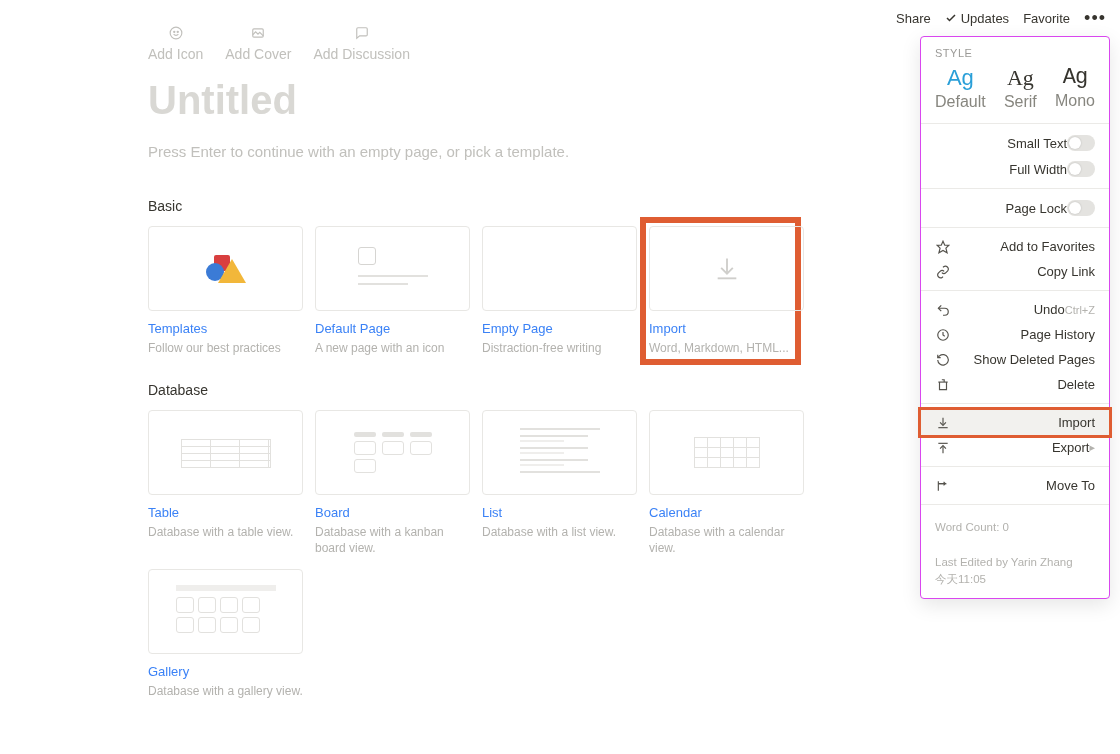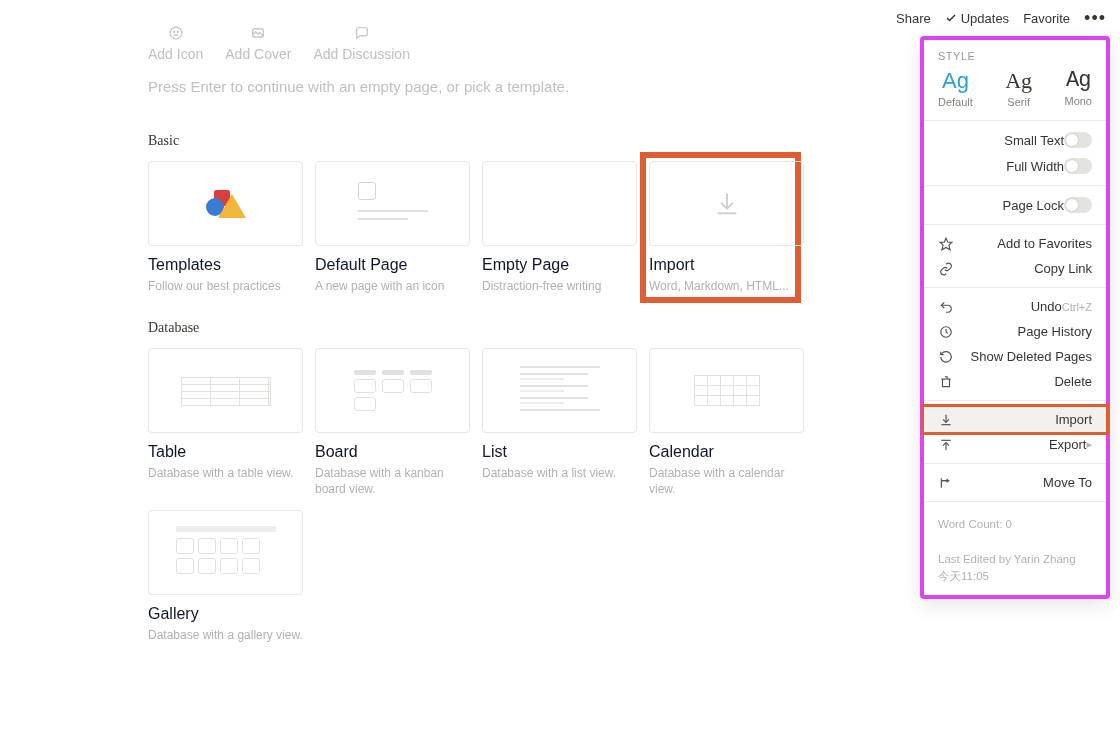--- a/index.html
+++ b/index.html
@@ -10,26 +10,26 @@
   .topbar .tb-item { display:flex; align-items:center; gap:4px; cursor:pointer; }
   .dots { font-size:18px; letter-spacing:1px; }
 
   
   .page { position:absolute; left:148px; top:26px; width:720px; }
   .page-actions { display:flex; gap:22px; color:#c1c0bc; font-size:14px; margin-bottom:16px; }
   .page-actions .pa { display:flex; align-items:center; gap:6px; cursor:pointer;flex-direction:column; }
   .page-title { font-size:40px; font-weight:700; color:#d9d8d4; margin-bottom:20px; }
   .page-hint { font-size:15px; color:#c1c0bc; margin-bottom:38px; }
 
-  .section-label { font-size:14px; color:#37352f; margin-bottom:12px;font-family:Liberation Serif, serif; }
+  .section-label { font-size:14px; color:#37352f; margin-bottom:12px; }
 
   .card-grid { display:grid; grid-template-columns:repeat(4, 155px); gap:12px 12px; margin-bottom:26px; }
   .card-wrap { width:155px; }
   .card-box { width:155px; height:85px; border:1px solid #e8e7e4; border-radius:4px; display:flex; align-items:center; justify-content:center; cursor:pointer; position:relative; }
-  .card-title { font-size:16px; color:#0f172a; margin-top:10px; }
+  .card-title { font-size:13px; color:#3b82f6; margin-top:10px; }
   .card-sub   { font-size:12px; color:#b3b2ae; margin-top:4px; line-height:1.35; }
 
   .highlight-wrap { outline:6px solid #df5d32; outline-offset:-3px; padding:6px; margin:-6px; } 
 
   
   .thumb-shapes { position:relative; width:44px; height:32px; }
   .thumb-shapes .sq { position:absolute; left:10px; top:2px; width:16px; height:16px; background:#d83f3f; border-radius:2px; }
   .thumb-shapes .ci { position:absolute; left:2px; top:10px; width:18px; height:18px; background:#3b7bd6; border-radius:50%; }
   .thumb-shapes .tr { position:absolute; left:14px; top:6px; width:0; height:0; border-left:14px solid transparent; border-right:14px solid transparent; border-bottom:24px solid #f2b73a; }
 
@@ -58,29 +58,29 @@
   .thumb-cal { }
   .thumb-cal table{ border-collapse:collapse; }
   .thumb-cal td{ width:13px; height:10px; border:1px solid #e2e1de; }
 
   .thumb-gal { width:100px; }
   .thumb-gal .bar{ height:6px; background:#efeeec; margin-bottom:6px; }
   .thumb-gal .r { display:flex; gap:4px; margin-bottom:4px; }
   .thumb-gal .c { width:18px; height:16px; border:1.5px solid #e2e1de; border-radius:3px; }
 
   
-  .panel { position:absolute; right:10px; top:36px; width:190px; background:#fff; border:4px solid #d946ef; border-radius:4px; box-shadow:0 6px 20px rgba(0,0,0,.1); font-size:13px; color:#37352f; padding-bottom:10px; }
+  .panel { position:absolute; right:10px; top:36px; width:190px; background:#fff; border:1px solid #d946ef; border-radius:4px; box-shadow:0 6px 20px rgba(0,0,0,.1); font-size:13px; color:#37352f; padding-bottom:10px; }
   .panel .hdr { font-size:11px; letter-spacing:.5px; color:#9b9a97; padding:10px 14px 6px; }
   .panel .styles { display:flex; justify-content:space-between; padding:0 14px 6px; }
   .panel .style-opt { text-align:center; cursor:pointer; }
   .panel .style-opt .ag { font-size:22px; }
   .panel .style-opt.default .ag{ color:#2a9fd8; font-family:Arial, sans-serif; }
   .panel .style-opt.serif   .ag{ font-family:Georgia, 'Times New Roman', serif; }
   .panel .style-opt.mono    .ag{ font-family:"Courier New", monospace; letter-spacing:-1px; }
-  .panel .style-opt .lbl{ font-size:11px; color:#87867f; margin-top:2px; }
+  .panel .style-opt .lbl{ font-size:16px; color:#87867f; margin-top:2px; }
   .panel .sep { height:1px; background:#ebeae7; margin:6px 0; }
   .panel .row { display:flex; align-items:center; justify-content:space-between; padding:5px 14px; cursor:pointer;text-align:right; }
   .panel .row .ic { width:16px; display:inline-flex; justify-content:center; margin-right:10px; color:#55534d;}
   .panel .row .txt{ flex:1; }
   .panel .row .rt { font-size:11px; color:#b3b2ae; }
   .toggle { width:28px; height:16px; background:#e4e3e0; border-radius:10px; position:relative; }
   .toggle::after{ content:""; position:absolute; left:2px; top:2px; width:12px; height:12px; background:#fff; border-radius:50%; box-shadow:0 0 2px rgba(0,0,0,.2); }
   .panel .row.highlight { background:#f2f1ee; outline:3px solid #df5d32; outline-offset:0; margin:0; padding-left:14px; padding-right:14px; }
   .panel .meta { padding:8px 14px 0; font-size:11.5px; color:#b3b2ae; line-height:1.5; }
 
@@ -120,20 +120,21 @@
       <span>Add Cover</span>
     </span>
     <span class="pa">
       <svg width="14" height="14" viewBox="0 0 24 24" fill="none" stroke="#c1c0bc" stroke-width="2">
           <path d="M21 15a2 2 0 0 1-2 2H8l-5 4V5a2 2 0 0 1 2-2h14a2 2 0 0 1 2 2z"></path>
         </svg>
       <span>Add Discussion</span>
     </span>
   </div>
 
+  <div class="page-title">Untitled</div>
   <div class="page-hint">Press Enter to continue with an empty page, or pick a template.</div>
 
   <div class="section-label">Basic</div>
   <div class="card-grid">
 
     <div class="card-wrap">
       <div class="card-box">
         <div class="thumb-shapes">
           <div class="sq"></div>
             <div class="ci"></div>

